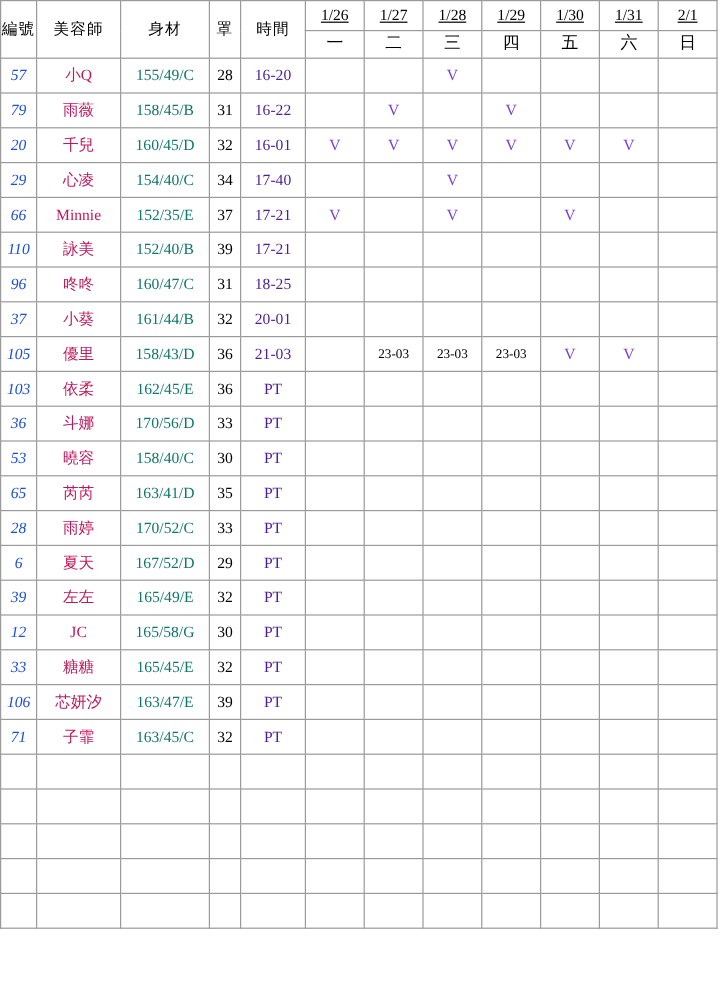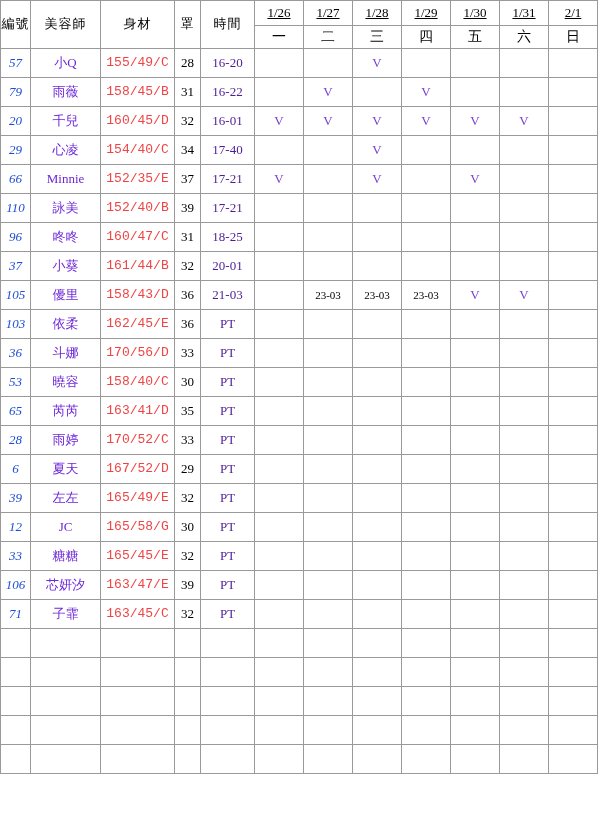--- a/index.html
+++ b/index.html
@@ -50,28 +50,27 @@
   td.date-cell { font-size: 12.5px; text-decoration: underline; }
   td.week-cell { font-size: 14px; }
 
   
   td.id {
     color: #1d4ed8;
     font-style: italic;
     font-size: 13.5px;
   }
   td.name {
-    color: #6d28d9;
+    color: #be185d;
     font-size: 15px;
     font-weight: bold;
   }
   td.body {
-    color: #ef4444;
+    color: #0f766e;
     font-size: 12.5px;
-    font-family: Liberation Mono, monospace;
   }
   td.cup {
     color: #000;
     font-size: 12.5px;
   }
   td.time {
     color: #4c1d95;
     font-size: 12.5px;
     font-weight: bold;
   }

